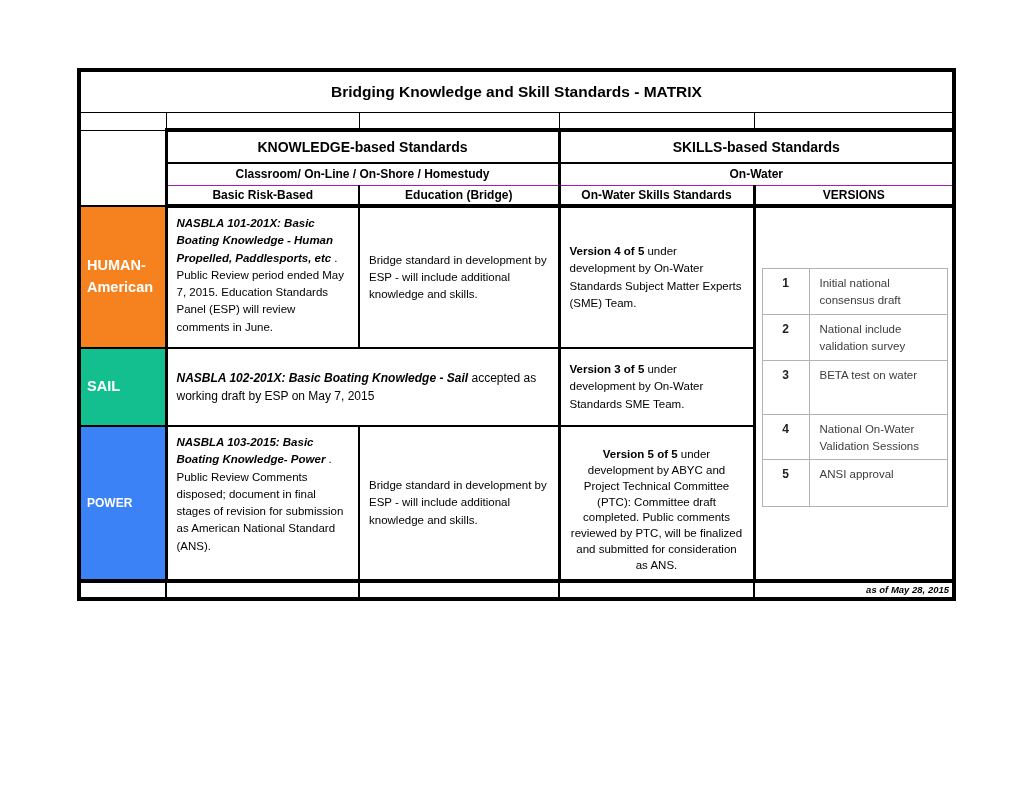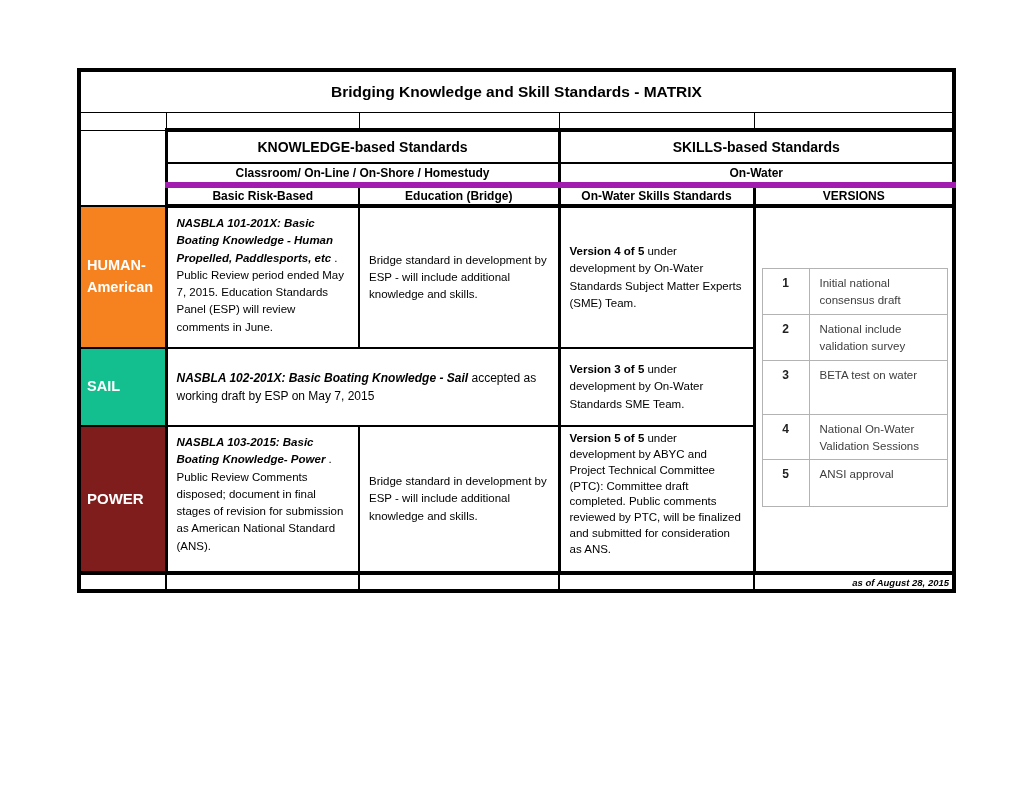--- a/index.html
+++ b/index.html
@@ -31,45 +31,45 @@
   tr.r-spacer td { height: 18px; border: 1px solid #000; }
   td.ghdr {
     height: 33px; text-align: center;
     font-weight: bold; font-size: 14px;
     border-top: 4px solid #000;
   }
   td.corner { border-top: 1px solid #000; border-right: 3px solid #000; }
   td.mode {
     height: 22px; text-align: center;
     font-weight: bold; font-size: 12px;
-    border-bottom: 6px solid #a21caf;
+    border-bottom: 1px solid #a21caf;
     margin-left: 8px;
   }
   td.colhdr {
     height: 21px; text-align: center;
     font-weight: bold; font-size: 12px;
     border-top: 1px solid #000;
     border-bottom: 4px solid #000;
   }
   .br3 { border-right: 3px solid #000 !important; }
 
   
   td.cat {
     color: #fff; font-weight: bold; font-size: 14.5px;
     padding-left: 6px; line-height: 1.5;
     border-right: 3px solid #000;
   }
   td.cat-human { background: #F6821F; }
   td.cat-sail  { background: #13BE8F; }
-  td.cat-power { background: #7f1d1d; font-size: 15px; margin-left: 29px; }
+  td.cat-power { background: #3b82f6; font-size: 12px; margin-left: 29px; }
 
   
   td.body { font-size: 11.5px; line-height: 1.5; padding: 5px 9px 5px 9px; }
   td.top  { vertical-align: top; padding-top: 7px; }
-  td.tight { line-height: 1.38; padding-top: 4px; }
+  td.tight { line-height: 1.38; padding-top: 20px; text-align: center; }
   .lead { font-weight: bold; font-style: italic; }
   .vlead { font-weight: bold; }
   td.sail-k { font-size: 12px; }
 
   tr.r-human > td { height: 142px; }
   tr.r-sail  > td { height: 78px; }
   tr.r-power > td { height: 147px; }
 
   
   td.versions-cell { position: relative; vertical-align: top; border-left: 3px solid #000; }
@@ -201,17 +201,17 @@
       <td class="body top tight br3">
         <span class="vlead">Version 5 of 5</span><span> under development by ABYC and Project Technical Committee (PTC): Committee draft completed. Public comments reviewed by PTC, will be finalized and submitted for consideration as ANS.</span>
       </td>
     </tr>
 
     <tr class="r-footer">
       <td></td>
       <td></td>
       <td></td>
       <td></td>
-      <td class="asof">as of August 28, 2015</td>
+      <td class="asof">as of May 28, 2015</td>
     </tr>
   </tbody>
     </table>
 </div>
 
 </body></html>

